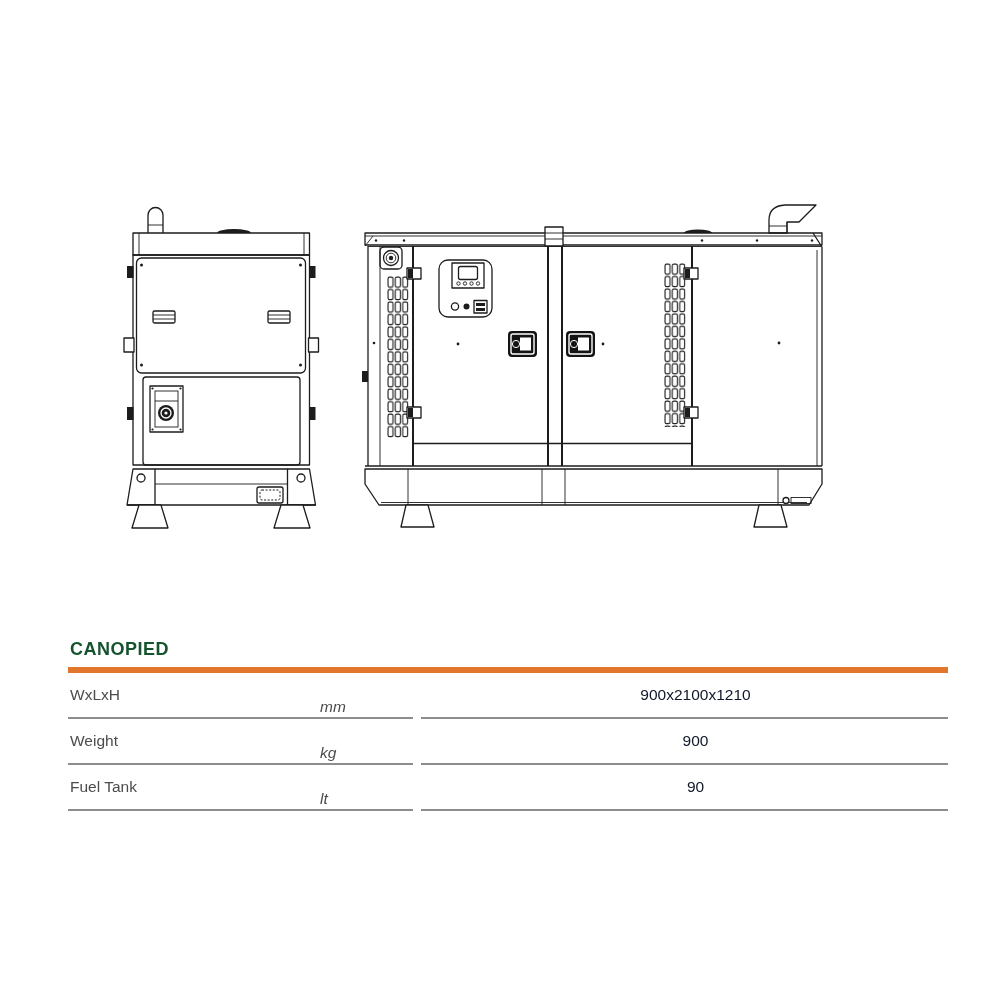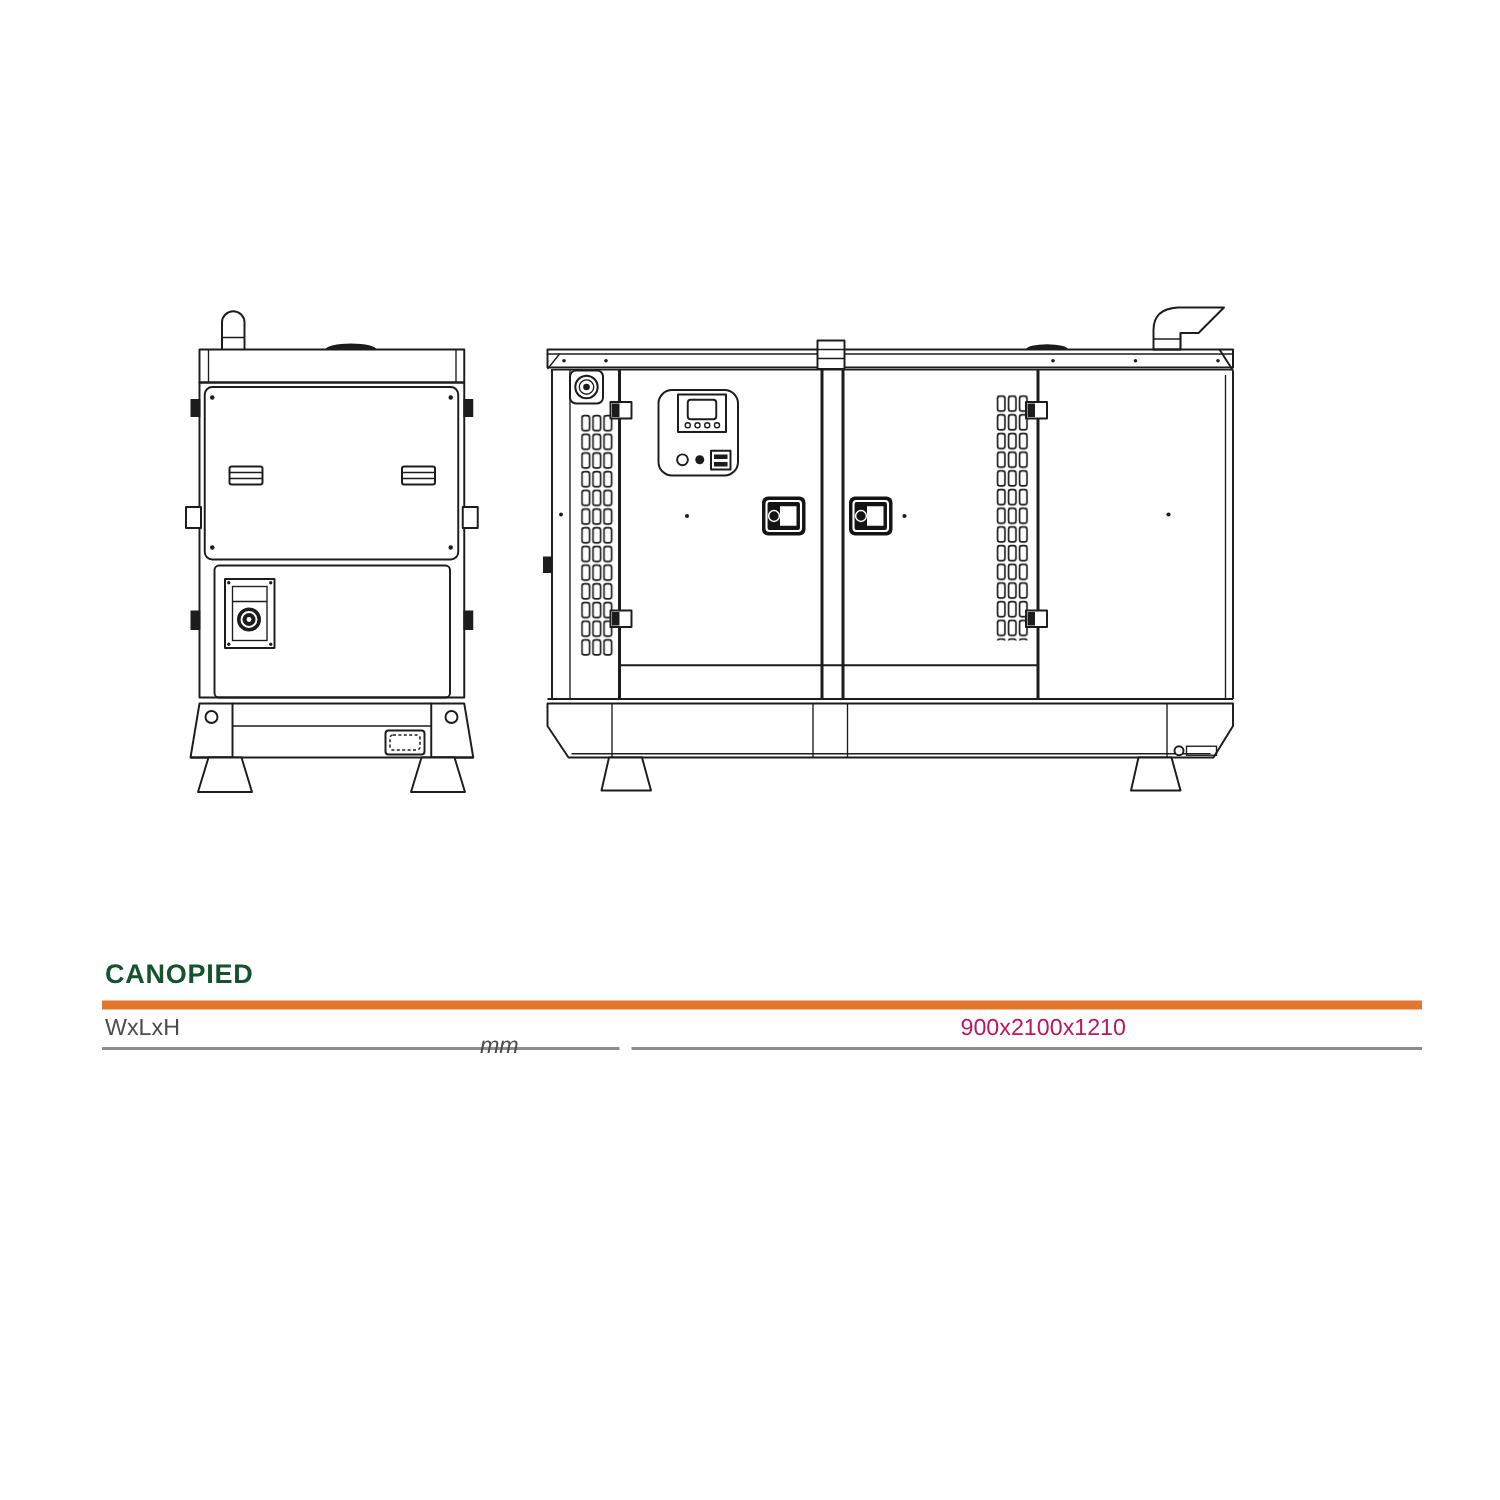--- a/index.html
+++ b/index.html
@@ -11,26 +11,26 @@
   #side-view-svg{left:350px;top:195px;}
   .ln{fill:none;stroke:#1c1c1c;stroke-width:1.3;stroke-linejoin:round;}
   .ln2{fill:none;stroke:#1c1c1c;stroke-width:2;stroke-linejoin:round;}
   .thin{fill:none;stroke:#1c1c1c;stroke-width:0.9;}
   .dark{fill:#1c1c1c;stroke:none;}
   .wfill{fill:#ffffff;stroke:#1c1c1c;stroke-width:1.3;stroke-linejoin:round;}
   .spec{position:absolute;left:68px;top:640px;width:880px;color:#4c4c4c;}
   .spec-title{font-size:18px;font-weight:bold;color:#14532d;letter-spacing:0.5px;
               margin:0 0 8px 2px;line-height:19px;}
   .accent-bar{height:6px;background:#E2762D;}
-  .spec-row{display:flex;align-items:stretch;height:27px;font-size:15.5px;}
+  .spec-row{display:flex;align-items:stretch;height:46px;font-size:15.5px;}
   .cell-left{width:345px;display:flex;align-items:center;border-bottom:2px solid #8d8d8d;}
   .cell-label{width:250px;padding-left:2px;}
   .cell-unit{font-style:italic;margin-top:24px;}
   .cell-right{flex:1;margin-left:8px;padding-left:22px;display:flex;align-items:center;
-              justify-content:center;border-bottom:2px solid #8d8d8d;color:#be185d;}
+              justify-content:center;border-bottom:2px solid #8d8d8d;color:#0f172a;}
 </style>
 </head>
 <body>
 
 <svg id="front-view-svg" class="drawing" width="225" height="340" viewBox="115 195 225 340" aria-label="canopied generator front view drawing">
   <g>
 
     <path class="ln" d="M148,233 V215 A7.5,7.5 0 0 1 163,215 V233"></path>
     <line class="thin" x1="148" y1="225" x2="163" y2="225"></line>
 
@@ -224,14 +224,28 @@
   <div class="accent-bar"></div>
 
   <div class="spec-row">
     <div class="cell-left">
       <span class="cell-label">WxLxH</span>
       <span class="cell-unit">mm</span>
     </div>
     <div class="cell-right">900x2100x1210</div>
   </div>
 
-
+  <div class="spec-row">
+    <div class="cell-left">
+      <span class="cell-label">Weight</span>
+      <span class="cell-unit">kg</span>
+    </div>
+    <div class="cell-right">900</div>
+  </div>
+
+  <div class="spec-row">
+    <div class="cell-left">
+      <span class="cell-label">Fuel Tank</span>
+      <span class="cell-unit">lt</span>
+    </div>
+    <div class="cell-right">90</div>
+  </div>
 </section>
 
 </body></html>

